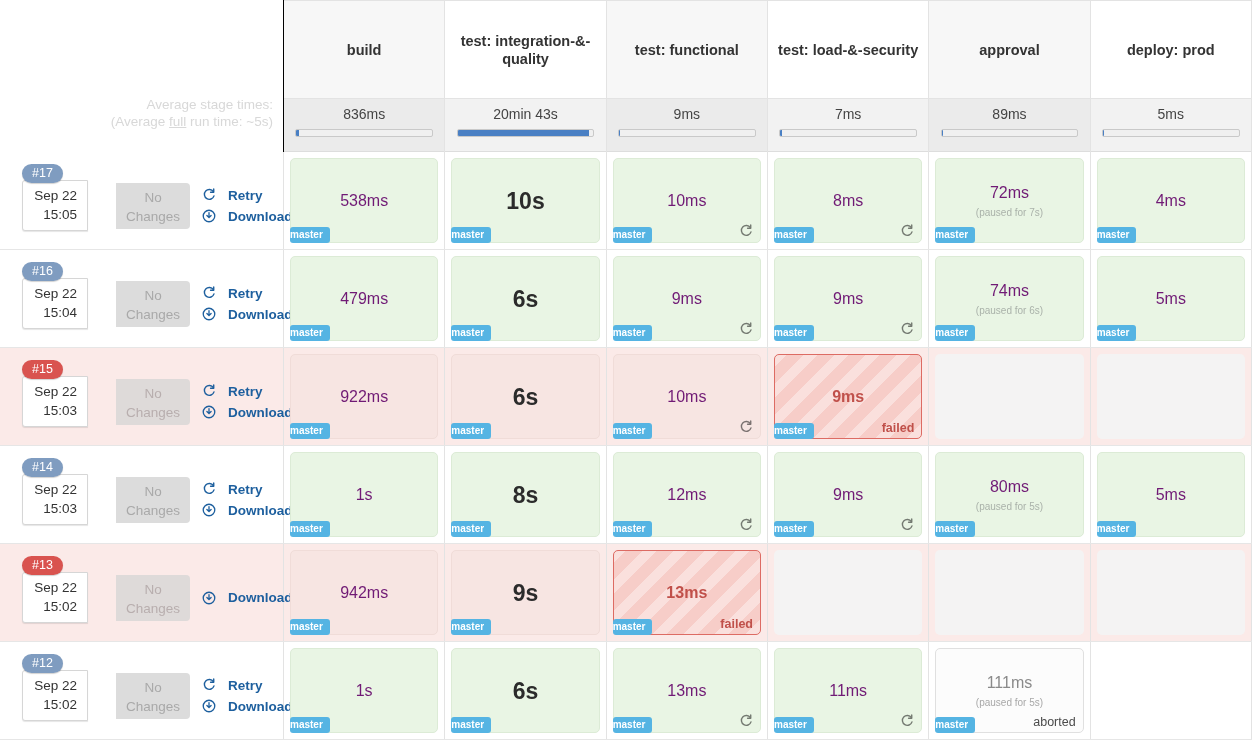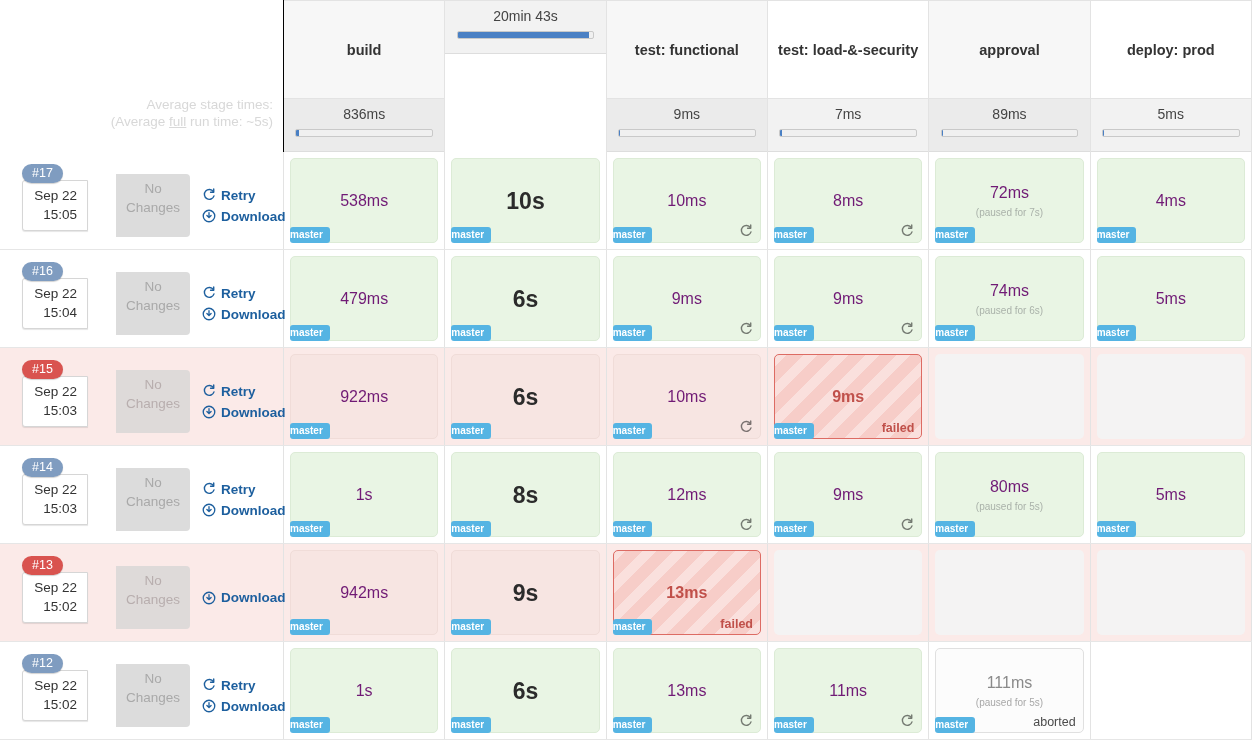--- a/index.html
+++ b/index.html
@@ -161,39 +161,39 @@
     color: #333333;
     line-height: 19px;
     z-index: 2;
     box-shadow: 0 1px 1px rgba(0,0,0,.10);
     min-width: 66px;
   }
   .nochanges {
     background: #dcdcdc;
     color: #a9a9a9;
     border-radius: 0 4px 4px 0;
-    padding: 5px 10px 20px 10px;
+    padding: 5px 10px 3px 10px;
     font-size: 13.5px;
     line-height: 19px;
     text-align: center;
     min-width: 64px;
     margin-left: 28px;
   }
   .run-row.failed .nochanges { background: #dedad9; color: #b8aeae; }
   .actions {
     margin-left: 12px;
     display: flex;
     flex-direction: column;
     justify-content: center;
     gap: 4px;
   }
   .action-link {
     display: flex;
     align-items: center;
-    gap: 5px;
+    gap: 12px;
     color: #1d5f9e;
     font-size: 13.5px;
     font-weight: bold;
     line-height: 17px;
     cursor: pointer;
     white-space: nowrap;
   }
   .act-ico { width: 14px; height: 14px; display: inline-block; }
 
   
@@ -291,20 +291,21 @@
         <div class="stage-col alt">
           <div class="stage-title">build</div>
           <div class="stage-avg">
             <div class="stage-avg-text">836ms</div>
             <div class="bar-track">
               <div class="bar-fill" style="width:2%"></div>
             </div>
           </div>
         </div>
         <div class="stage-col">
+          <div class="stage-title">test: integration-&amp;-quality</div>
           <div class="stage-avg">
             <div class="stage-avg-text">20min 43s</div>
             <div class="bar-track">
               <div class="bar-fill" style="width:97%"></div>
             </div>
           </div>
         </div>
         <div class="stage-col alt">
           <div class="stage-title">test: functional</div>
           <div class="stage-avg">

